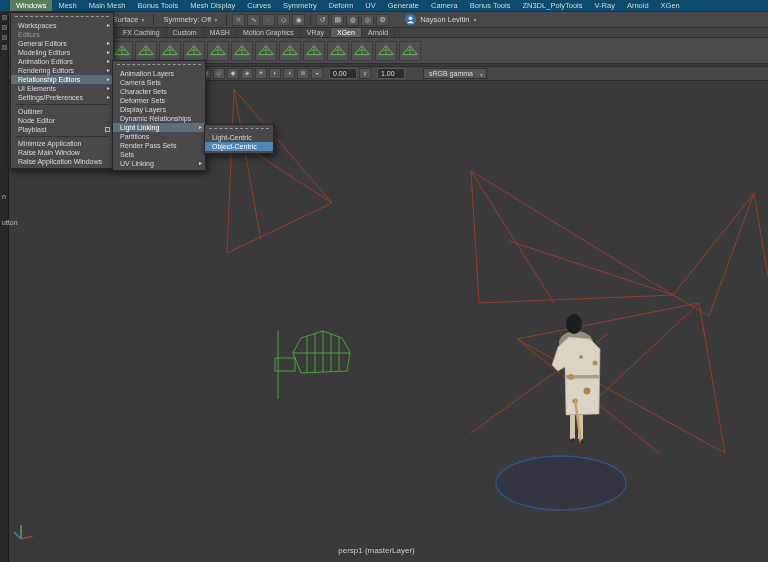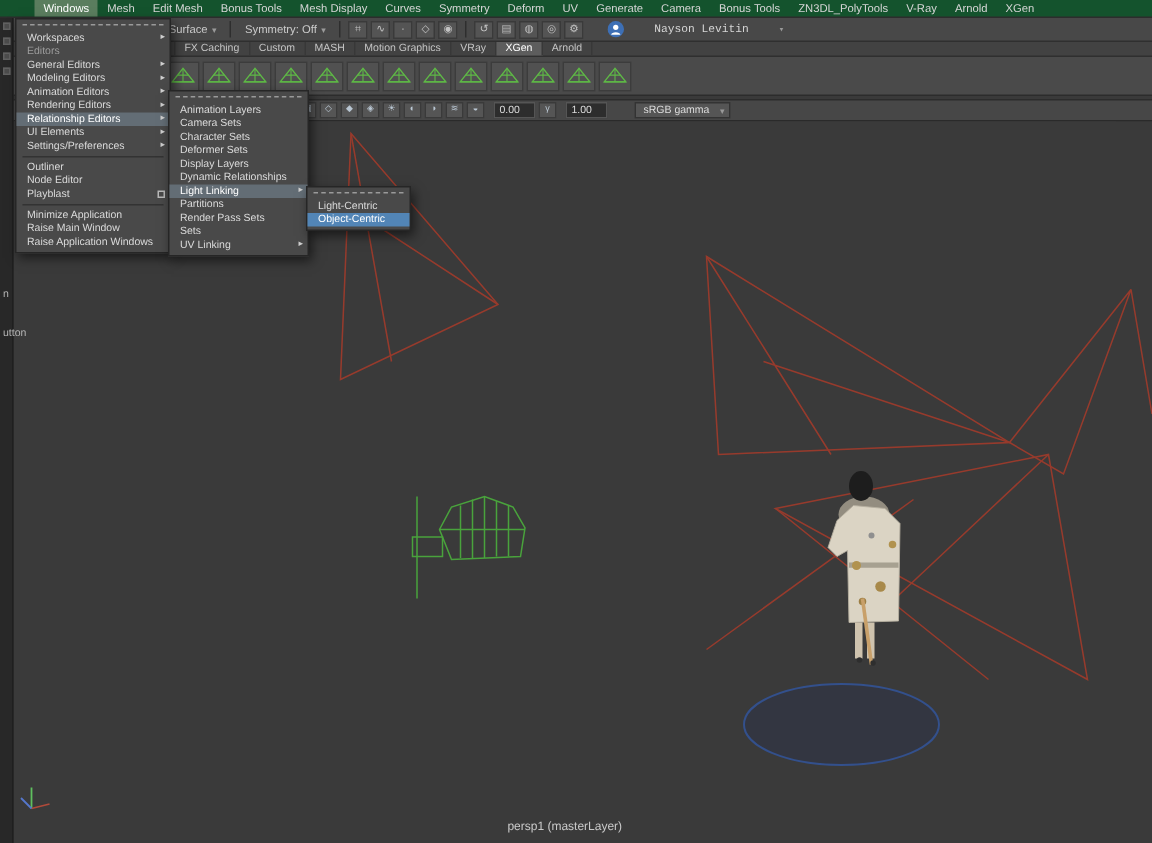--- a/index.html
+++ b/index.html
@@ -7,34 +7,34 @@
   .stage{position:relative;width:768px;height:562px;background:#3a3a3a;overflow:hidden;
          font-family:"Liberation Sans",sans-serif;-webkit-font-smoothing:antialiased;}
 
   
   .leftstrip{position:absolute;left:0;top:0;width:9px;height:562px;background:#282828;z-index:5;
              border-right:1px solid #1f1f1f;}
   .leftstrip .dot{width:5px;height:5px;background:#4c4c4c;margin:5px auto 0;border:1px solid #616161;}
   .clipped{position:absolute;color:#b5b5b5;font-size:7px;z-index:6;line-height:8px;}
 
   
-  .menubar{position:absolute;left:0;top:0;width:768px;height:12px;background:#14532d;
-           border-bottom:1px solid #2d2d2d;display:flex;align-items:stretch;padding-left:23px;z-index:8;}
+  .menubar{position:absolute;left:0;top:0;width:768px;height:12px;background:#0c4a6e;
+           border-bottom:1px solid #2d2d2d;display:flex;align-items:stretch;padding-left:10px;z-index:8;}
   .mb{font-size:7.5px;color:#d6d6d6;padding:0 6px;line-height:11px;white-space:nowrap;cursor:default;}
   .mb.active{background:#5a7d5e;color:#ffffff;}
 
   
   .row2{position:absolute;left:9px;top:12px;width:759px;height:16px;background:#484848;
         border-bottom:1px solid #2f2f2f;display:flex;align-items:center;gap:2px;padding-left:3px;}
   .ticon{width:13px;height:12px;background:#545454;border:1px solid #3a3a3a;color:#c3c3c3;
          font-size:7px;line-height:10px;text-align:center;flex:0 0 auto;}
   .vsep{width:1px;height:11px;background:#2e2e2e;margin:0 3px;flex:0 0 auto;}
   .chip{display:flex;align-items:center;gap:3px;font-size:7.5px;color:#cccccc;padding:0 4px;white-space:nowrap;}
   .caret{font-size:6px;color:#9a9a9a;}
-  .userchip{display:flex;align-items:center;gap:20px;margin-left:14px;font-size:7.5px;color:#d6d6d6;white-space:nowrap;font-family:Liberation Mono, monospace;}
+  .userchip{display:flex;align-items:center;gap:4px;margin-left:14px;font-size:7.5px;color:#d6d6d6;white-space:nowrap;}
   .avatar{width:11px;height:11px;flex:0 0 auto;}
 
   
   .row3{position:absolute;left:9px;top:28px;width:759px;height:10px;background:#424242;
         border-bottom:1px solid #2f2f2f;display:flex;align-items:stretch;padding-left:86px;}
   .stab{font-size:7px;color:#c4c4c4;padding:0 6px;line-height:9px;white-space:nowrap;border-right:1px solid #383838;}
   .stab.active{background:#5d5d5d;color:#ffffff;}
 
   
   .row4{position:absolute;left:9px;top:38px;width:759px;height:26px;background:#4a4a4a;
@@ -94,21 +94,21 @@
     <div class="dot"></div>
     <div class="dot"></div>
     <div class="dot"></div>
   </div>
   <div class="clipped" style="left:2px;top:193px;">n</div>
   <div class="clipped" style="left:2px;top:219px;">utton</div>
 
   <div class="menubar">
     <span class="mb active">Windows</span>
     <span class="mb">Mesh</span>
-    <span class="mb">Edit Mesh</span>
+    <span class="mb">Main Mesh</span>
     <span class="mb">Bonus Tools</span>
     <span class="mb">Mesh Display</span>
     <span class="mb">Curves</span>
     <span class="mb">Symmetry</span>
     <span class="mb">Deform</span>
     <span class="mb">UV</span>
     <span class="mb">Generate</span>
     <span class="mb">Camera</span>
     <span class="mb">Bonus Tools</span>
     <span class="mb">ZN3DL_PolyTools</span>

